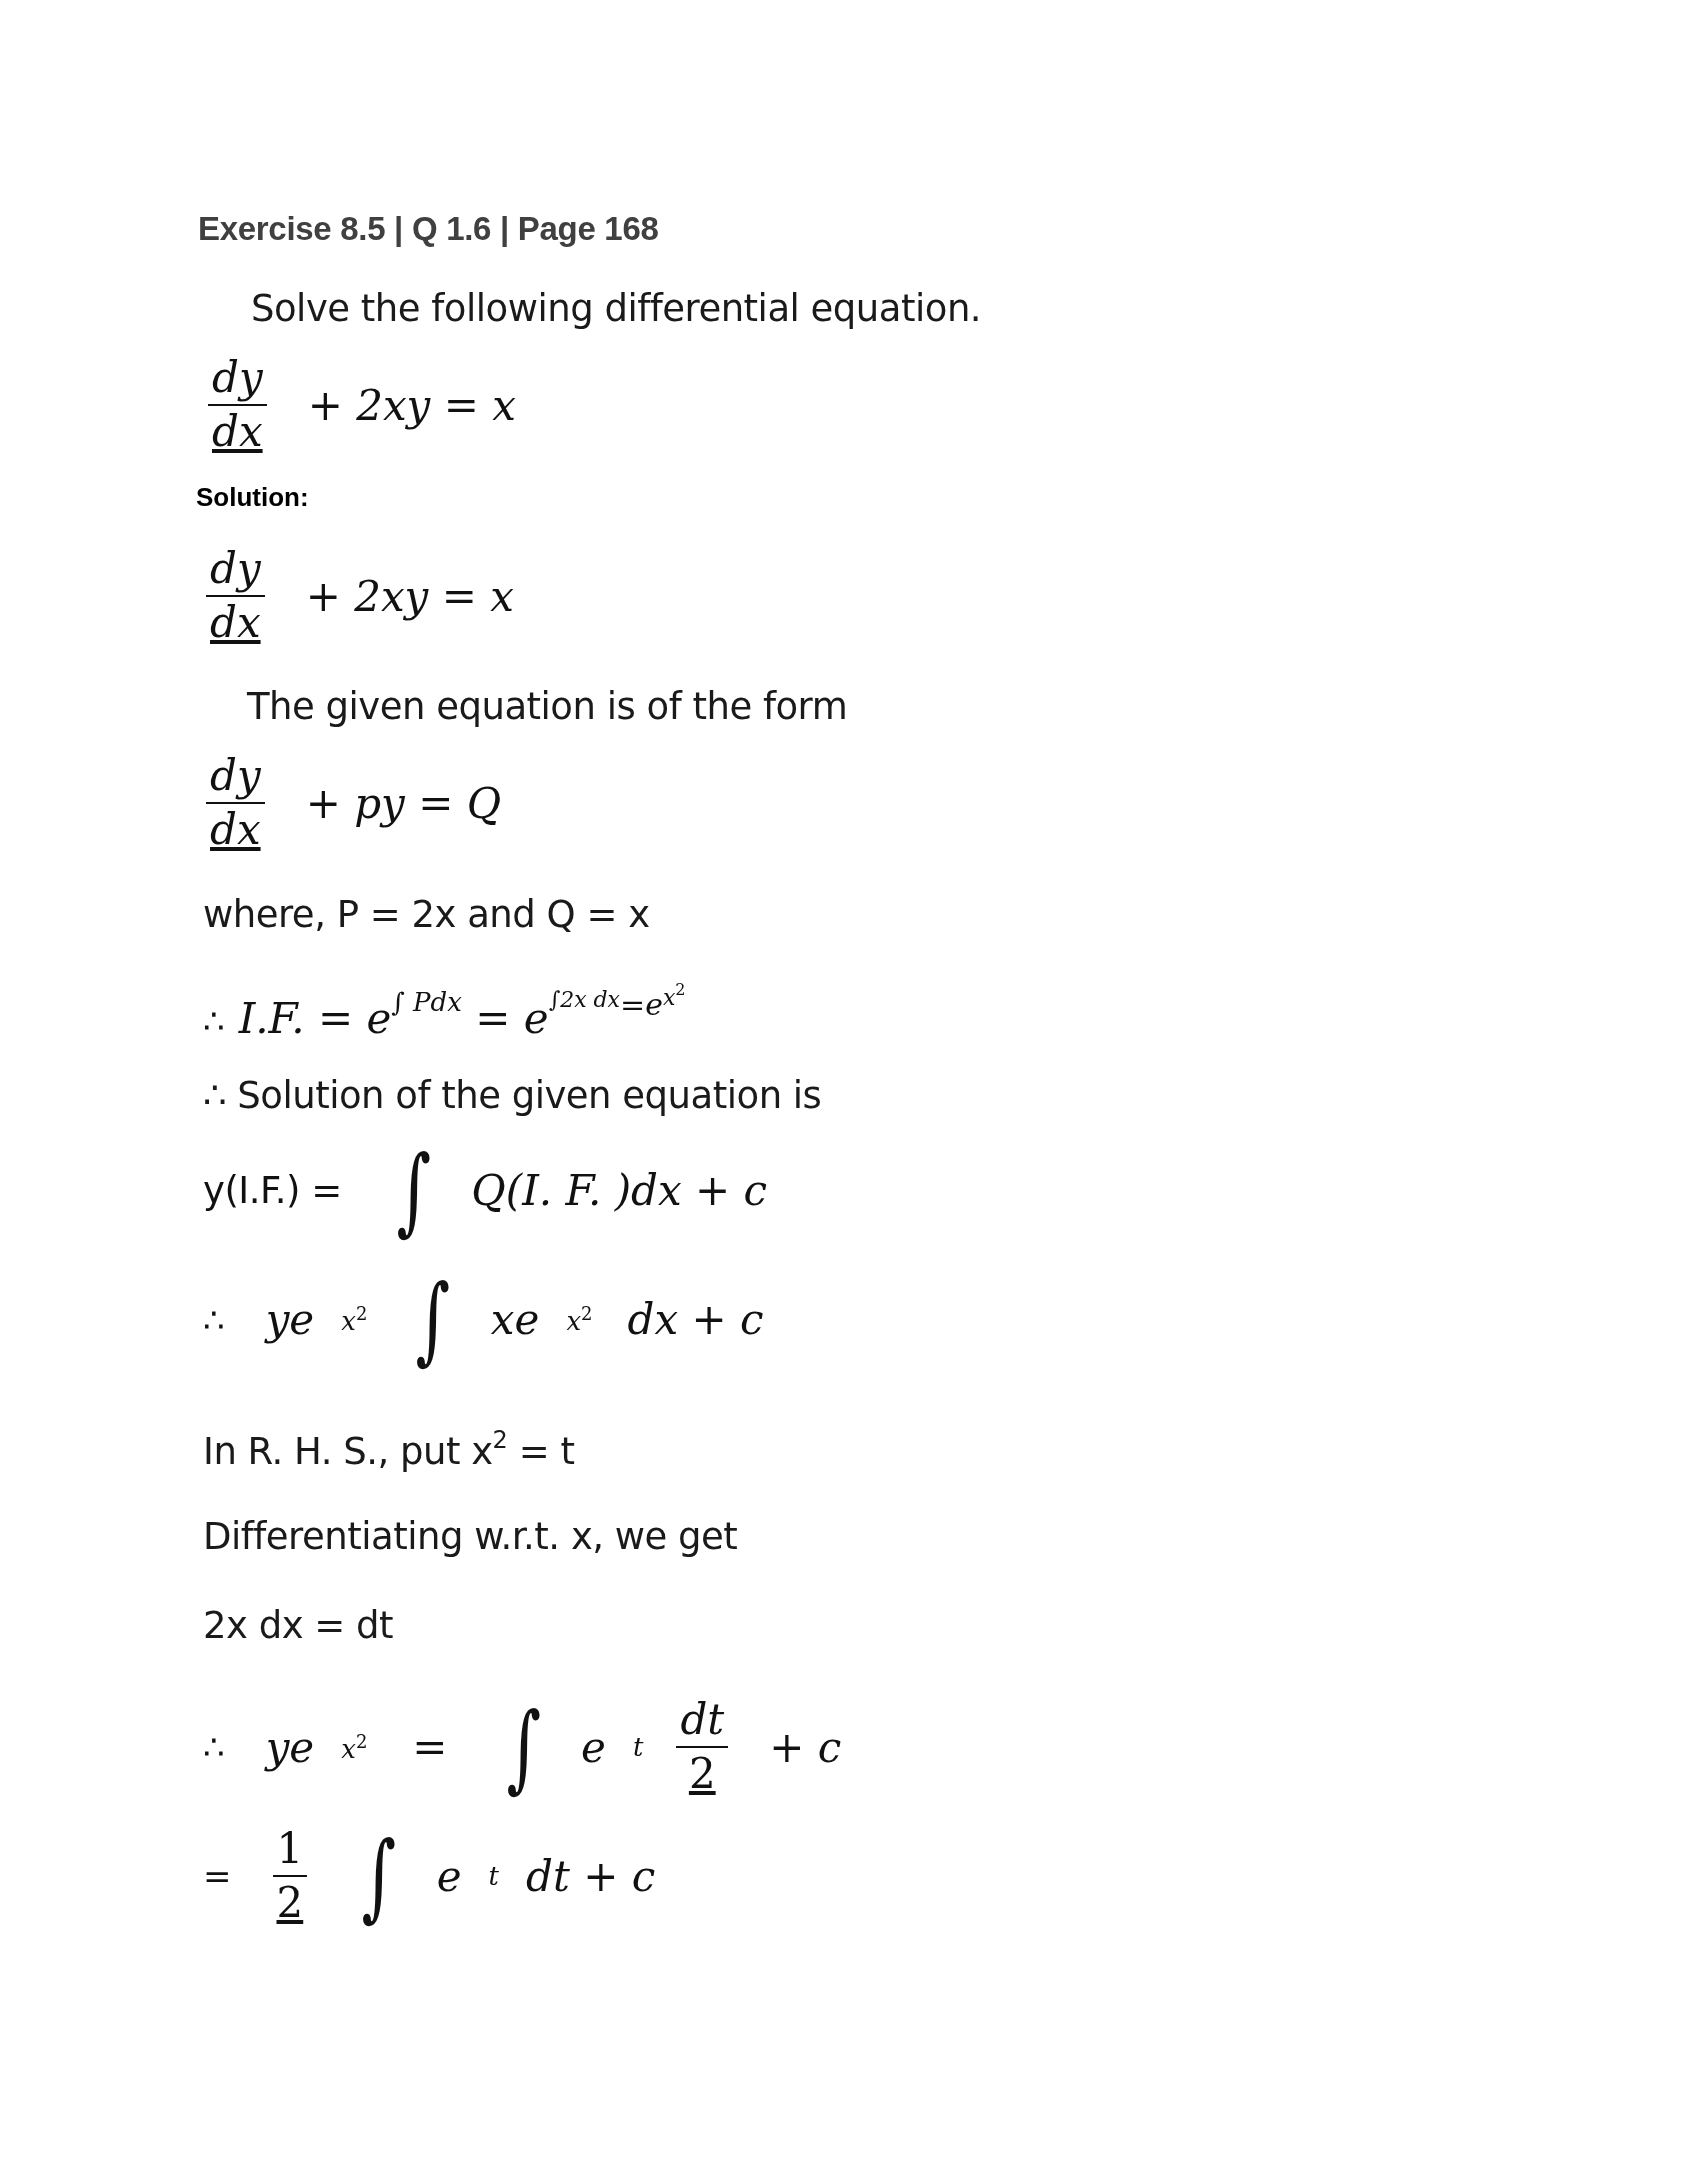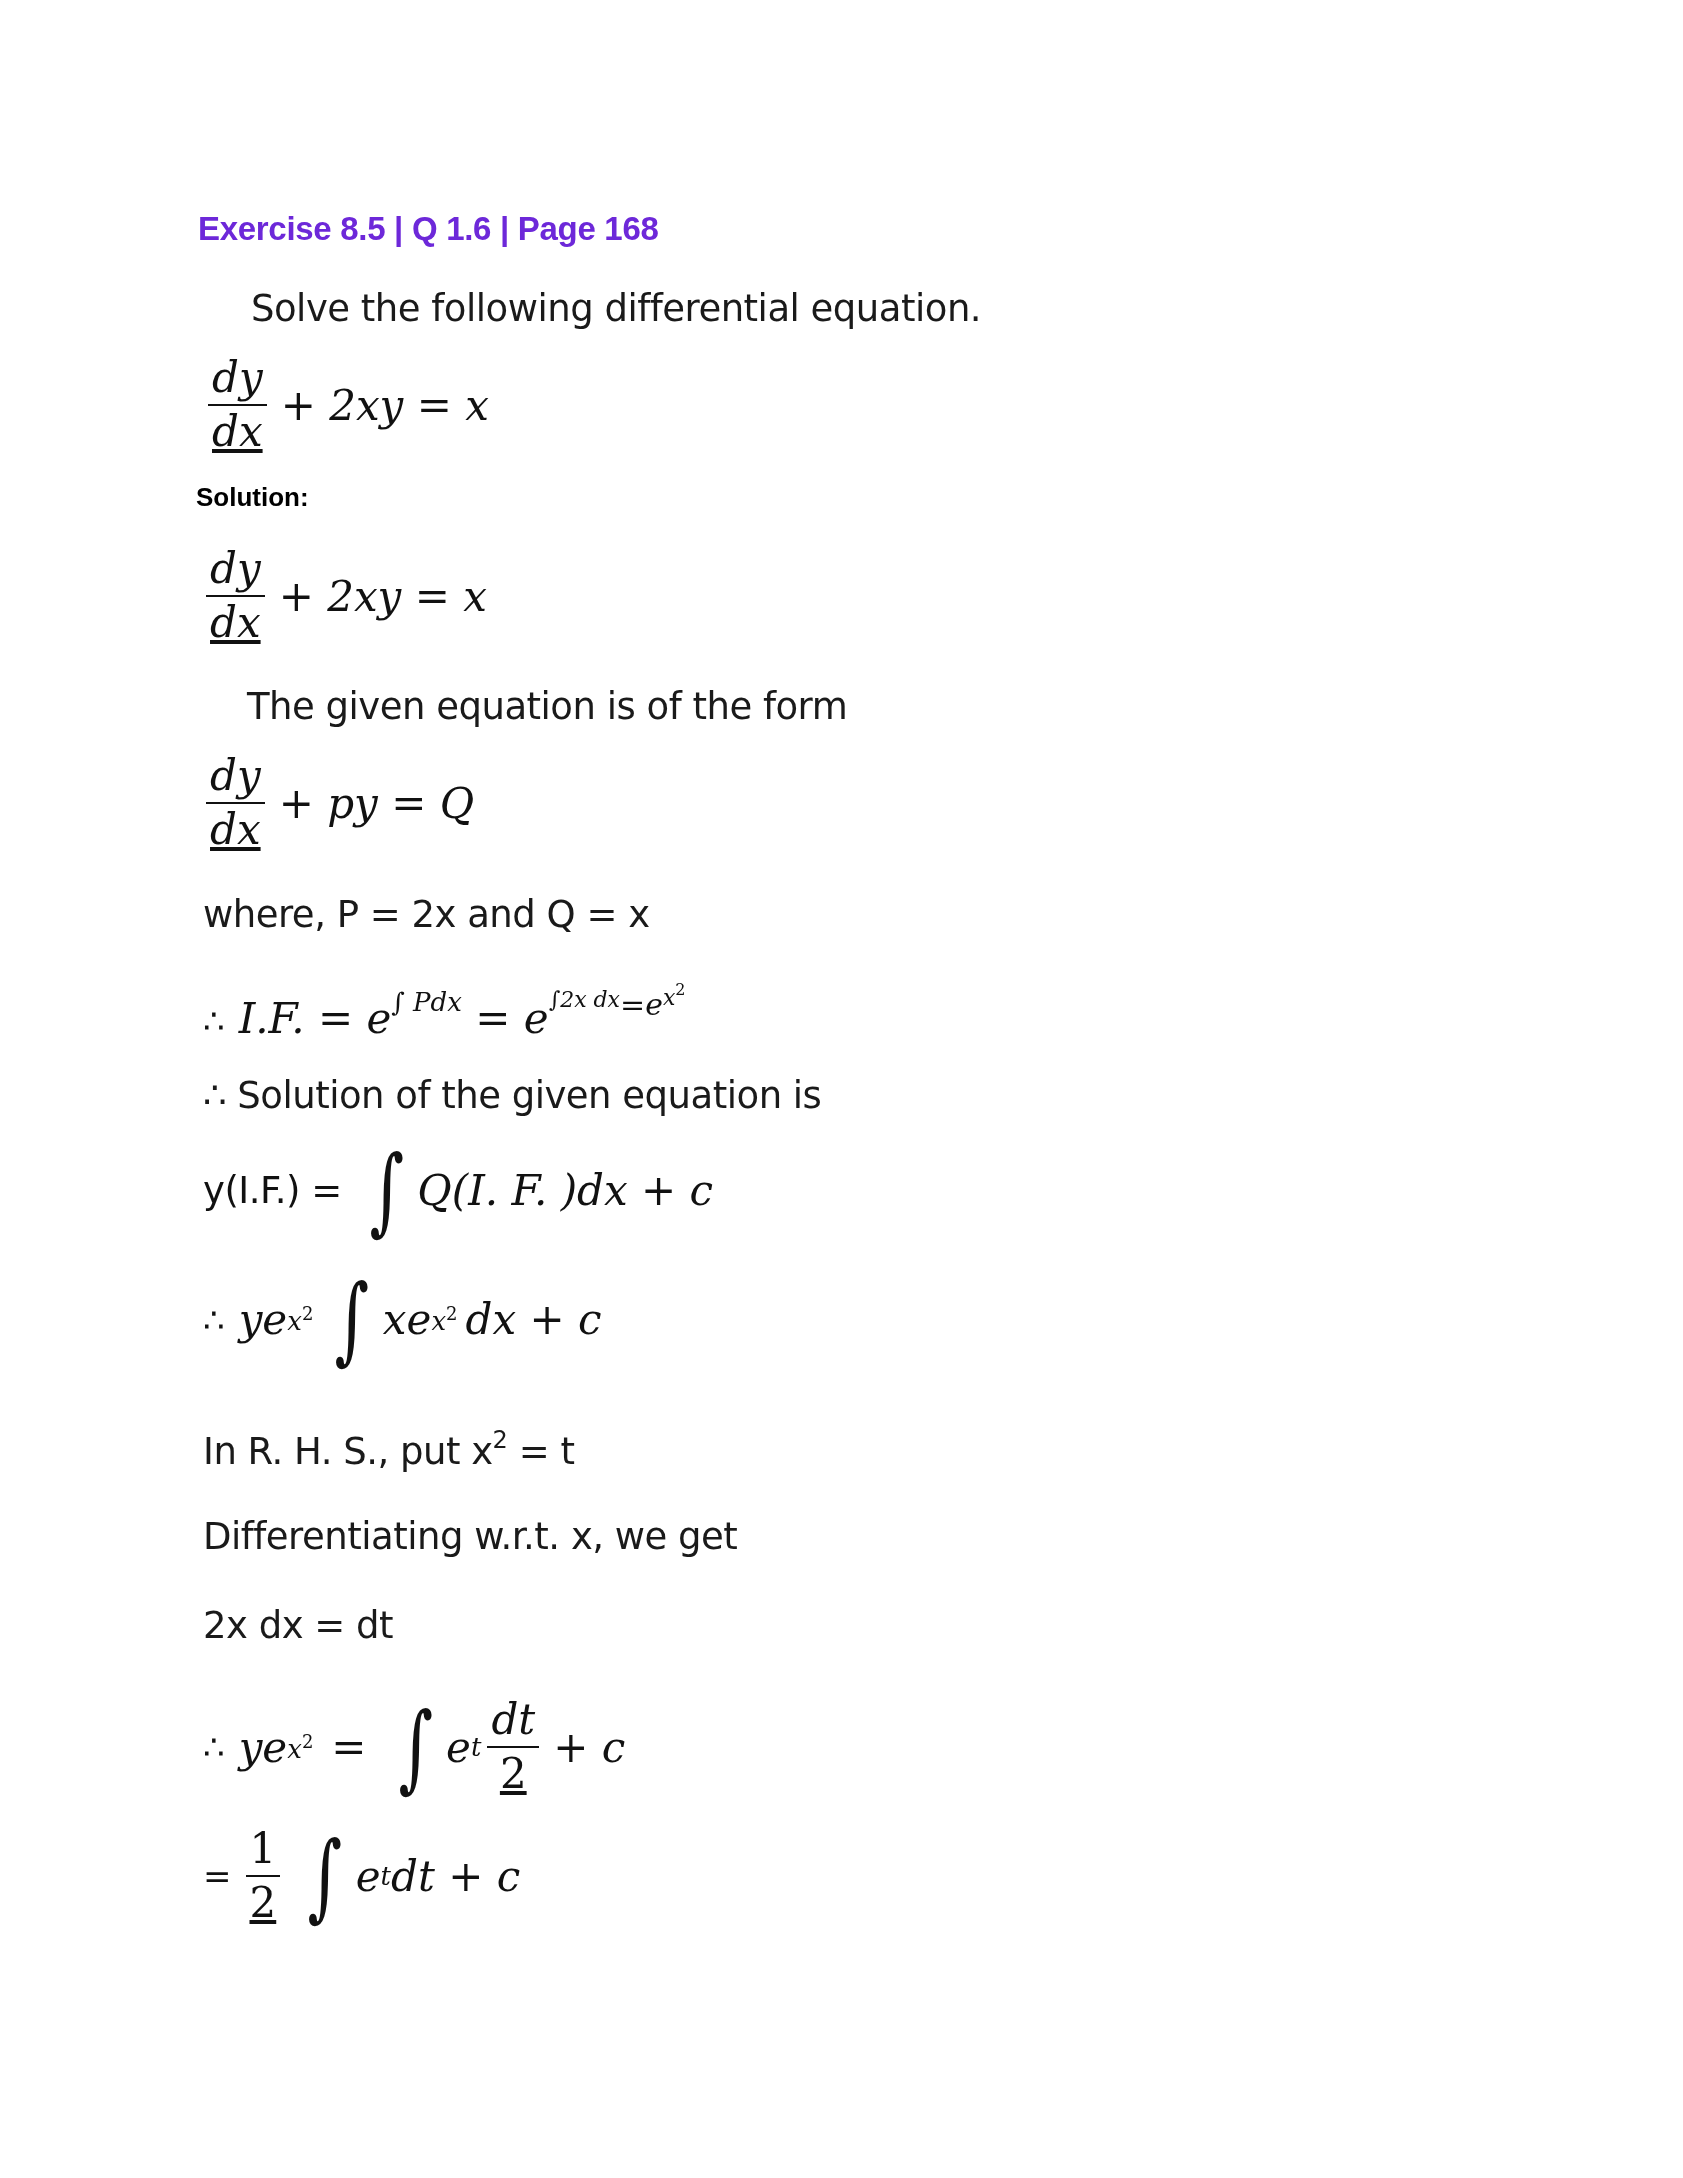--- a/index.html
+++ b/index.html
@@ -1,26 +1,26 @@
 <!DOCTYPE html>
 <html><head>
 <meta charset="utf-8">
 <style>
   html, body { margin: 0; padding: 0; background: #ffffff; }
   body { width: 1683px; height: 2178px; position: relative; overflow: hidden; font-family: "Liberation Sans", sans-serif; color: #111; }
   .abs { position: absolute; }
-  .header { left: 198px; top: 210px; font-size: 33px; font-weight: bold; color: #6d28d9; letter-spacing: -0.3px; }
+  .header { left: 198px; top: 210px; font-size: 33px; font-weight: bold; color: #404040; letter-spacing: -0.3px; }
   .text { font-family: "DejaVu Sans", sans-serif; font-size: 37px; color: #1a1a1a; left: 203px; letter-spacing: -0.5px; }
   .solution { left: 196px; top: 482px; font-size: 26px; font-weight: bold; color: #000; }
   .math { font-family: "DejaVu Serif", serif; font-style: italic; color: #111; font-size: 42px; }
   .up { font-style: normal; }
   .frac { display: inline-flex; flex-direction: column; align-items: center; vertical-align: middle; margin-right: 14px; }
   .frac .num { padding: 0 4px 4px 4px; border-bottom: 2.5px solid #111; line-height: 1.05; }
   .frac .den { padding: 4px 4px 0 4px; line-height: 1.05; text-decoration: underline; }
-  .row { display: flex; align-items: center; }
+  .row { display: flex; align-items: center; gap: 27px; }
   .integral { font-family: "DejaVu Serif", serif; font-style: normal; font-size: 95px; line-height: 1; display: inline-block; transform: scaleX(0.7); margin: 0 6px; }
   sup { font-size: 26px; vertical-align: 22px; }
   .sup-small { font-size: 22px; vertical-align: 26px; }
   .therefore { font-style: normal; font-size: 34px; margin-right: 14px; }
   .plain { font-family: "DejaVu Sans", sans-serif; font-style: normal; font-size: 37px; letter-spacing: -0.5px; margin-right: 14px; }
 </style>
 </head>
 <body>
 
 <div class="abs header">Exercise 8.5 | Q 1.6 | Page 168</div>

